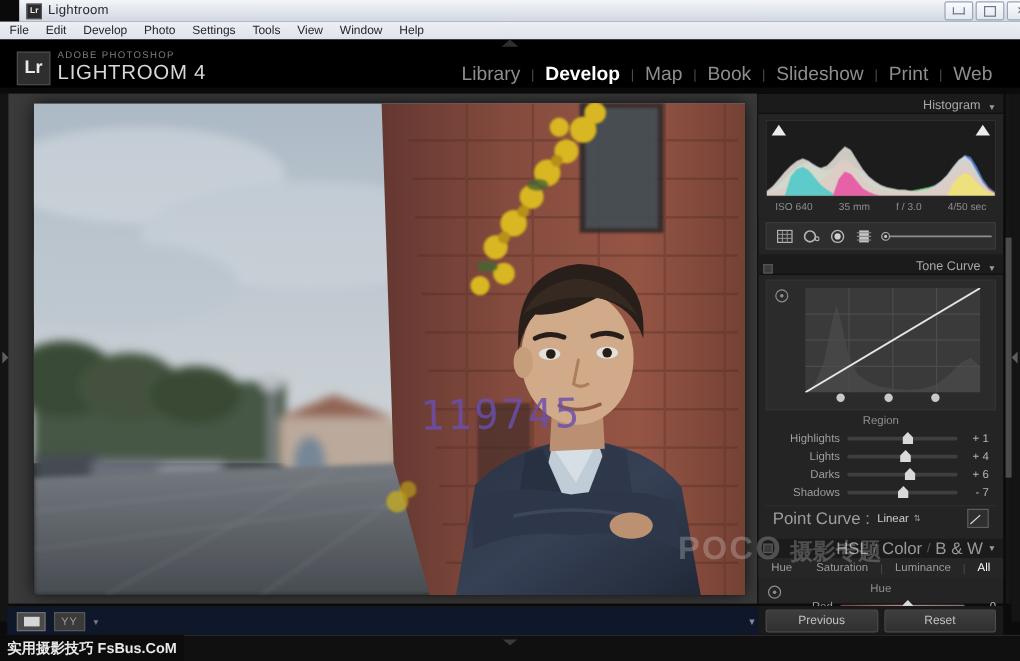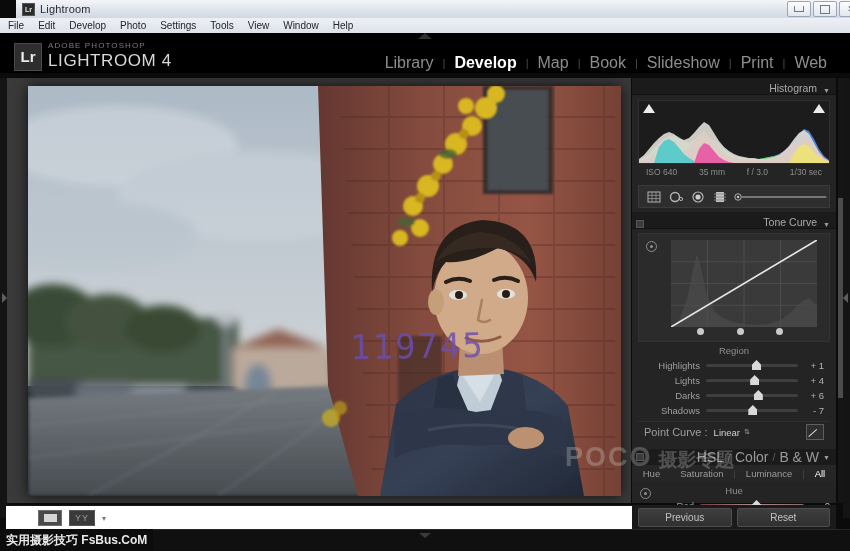--- a/index.html
+++ b/index.html
@@ -50,22 +50,22 @@
   .lpanel-arrow{position:absolute;left:2px;top:293px;width:0;height:0;
     border-top:5px solid transparent;border-bottom:5px solid transparent;border-left:5px solid #5e5e5e;}
 
   .photo-frame{position:absolute;left:28px;top:86px;width:593px;height:410px;background:#1b1b1b;
     box-shadow:0 0 14px rgba(0,0,0,.75);}
   .photo{position:absolute;inset:0;overflow:hidden;}
 
   .wm-num{position:absolute;left:322px;top:240px;font-size:34px;color:#6b4fb0;opacity:.82;
     font-family:"DejaVu Sans Mono",monospace;letter-spacing:2px;transform:rotate(-1deg);}
 
-  .toolbar{position:absolute;left:6px;top:505px;width:625px;height:24px;background:#ffffff;
-    border-top:1px solid #161616;display:flex;align-items:center;padding-left:32px;gap:7px;}
+  .toolbar{position:absolute;left:6px;top:505px;width:625px;height:24px;background:#0f172a;
+    border-top:1px solid #161616;display:flex;align-items:center;padding-left:8px;gap:7px;}
   .tb-view{width:22px;height:14px;background:#4a4a4a;border:1px solid #6f6f6f;display:flex;align-items:center;justify-content:center;}
   .tb-view i{display:block;width:13px;height:8px;background:#d6d6d6;}
   .tb-yy{width:24px;height:14px;background:#3a3a3a;border:1px solid #565656;color:#9a9a9a;
     font-size:9px;text-align:center;line-height:14px;letter-spacing:1px;}
   .tb-caret{color:#7a7a7a;font-size:8px;}
   .toolbar-caret-r{position:absolute;right:10px;color:#8a8a8a;font-size:9px;}
 
   .filmstrip{position:absolute;left:0;top:529px;width:850px;height:22px;background:#101010;border-top:1px solid #262626;}
   .fs-arrow{position:absolute;left:50%;top:533px;transform:translateX(-50%);width:0;height:0;
     border-left:6px solid transparent;border-right:6px solid transparent;border-top:5px solid #3a3a3a;}
@@ -105,21 +105,21 @@
   .region-title{text-align:center;font-size:9.5px;color:#8f8f8f;padding:3px 0 2px 0;}
   .srow{display:flex;align-items:center;height:15px;padding:0 6px;}
   .slabel{width:56px;text-align:right;font-size:9.5px;color:#9e9e9e;padding-right:6px;}
   .strack{position:relative;flex:1;height:3px;background:#3f3f3f;border-radius:2px;}
   .strack.tinted{background:linear-gradient(90deg,#6e4040,#b08a8a,#8a6a6a);}
   .sknob{position:absolute;top:-4px;width:9px;height:10px;background:#d9d9d9;
     clip-path:polygon(50% 0,100% 45%,100% 100%,0 100%,0 45%);}
   .sval{width:26px;text-align:right;font-size:9.5px;color:#b4b4b4;}
 
   .ptcurve{display:flex;align-items:center;height:20px;padding:0 6px;margin-top:3px;border-top:1px solid #2d2d2d;}
-  .pc-label{font-size:11px;color:#9e9e9e;}
+  .pc-label{font-size:14px;color:#9e9e9e;}
   .pc-val{font-size:9.5px;color:#cfcfcf;margin-left:6px;}
   .pc-arrows{font-size:7px;color:#9a9a9a;margin-left:4px;}
   .pc-btn{margin-left:auto;width:16px;height:14px;border:1px solid #5d5d5d;background:#2f2f2f;position:relative;}
   .pc-btn:after{content:"";position:absolute;left:2px;bottom:2px;width:11px;height:1px;background:#ddd;
     transform:rotate(-42deg);transform-origin:left bottom;}
 
   .hsl-head{height:16px;background:#1b1b1b;display:flex;align-items:center;justify-content:flex-end;
     padding-right:6px;gap:4px;position:relative;}
   .hsl-seg{font-size:14px;color:#9a9a9a;}
   .hsl-slash{font-size:10.5px;color:#5d5d5d;}
@@ -406,21 +406,21 @@
             <polygon fill="#27c2c2" opacity="0.8" points="15,62 20,46 25,40 30,38 35,41 40,47 45,53 50,57 55,60 55,62"></polygon>
           </g>
         </svg>
         <div class="hist-clip" style="left:4px"></div>
         <div class="hist-clip" style="right:4px"></div>
       </div>
       <div class="exif">
         <span>ISO 640</span>
         <span>35 mm</span>
         <span>f / 3.0</span>
-        <span>1/30 sec</span>
+        <span>4/50 sec</span>
       </div>
     </div>
 
     <div class="toolstrip">
       <div class="ts-ico">
         <svg width="14" height="12" viewBox="0 0 14 12">
           <rect x="1" y="1" width="12" height="10" fill="none" stroke="#b4b4b4" stroke-width="1"></rect>
           <path d="M5,1 V11 M9,1 V11 M1,4.3 H13 M1,7.6 H13" stroke="#9a9a9a" stroke-width="0.8"></path>
         </svg>
       </div>

